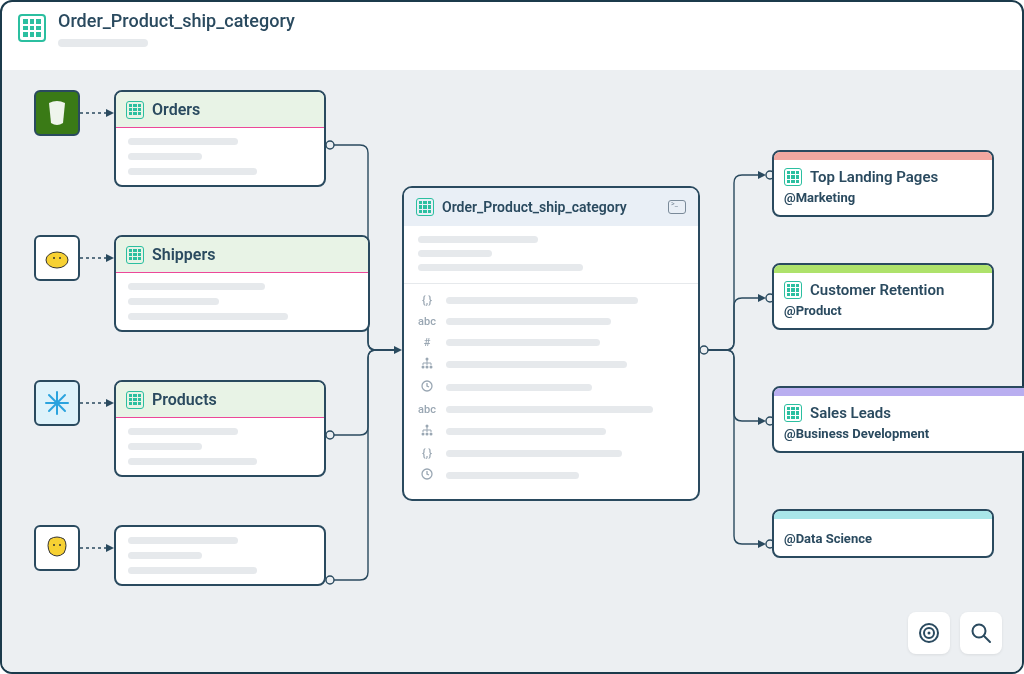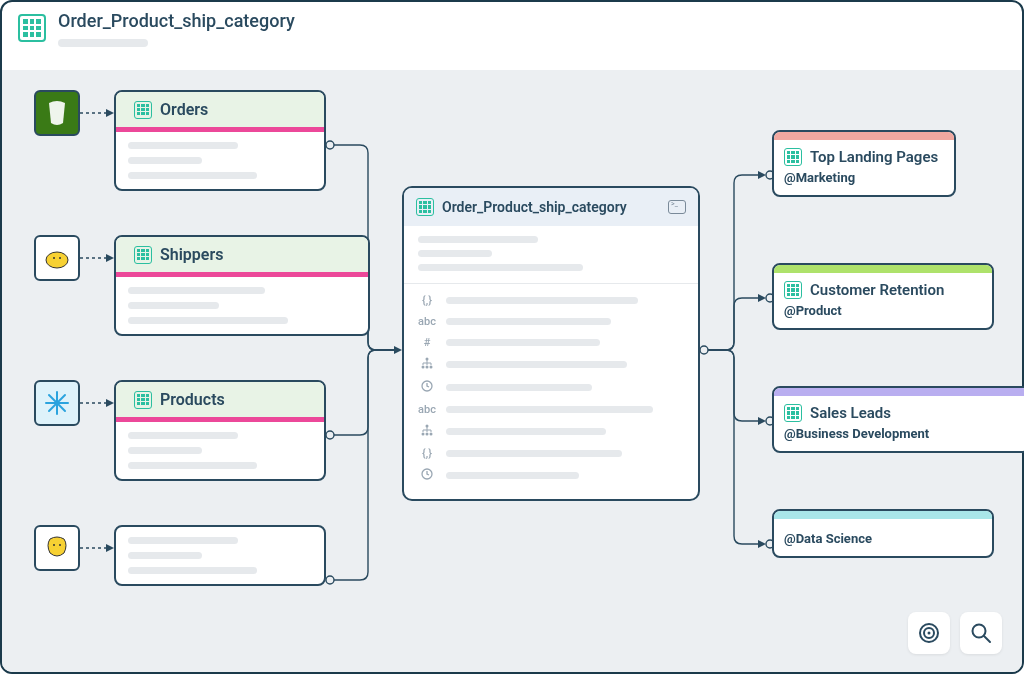--- a/index.html
+++ b/index.html
@@ -14,21 +14,21 @@
   .svg-layer { position: absolute; inset: 0; width: 100%; height: 100%; pointer-events: none; }
   .svg-layer path { stroke: #2a4a5f; stroke-width: 1.4; fill: none; }
   .port { fill: #eceff2; stroke: #2a4a5f; stroke-width: 1.4; }
 
   .source-icon { position: absolute; width: 46px; height: 46px; border: 2px solid #2a4a5f; border-radius: 6px; display: flex; align-items: center; justify-content: center; cursor: pointer; }
   .source-bucket { background: #3a7a16; }
   .source-hive { background: #fff; }
   .source-snow { background: #def2fa; }
 
   .tbl { position: absolute; background: #fff; border: 2px solid #2a4a5f; border-radius: 8px; overflow: hidden; cursor: pointer; }
-  .tbl-head { display: flex; align-items: center; gap: 8px; padding: 8px 18px; background: #e8f3e6; border-bottom: 5px solid #ec4899; }
+  .tbl-head { display: flex; align-items: center; gap: 8px; padding: 8px 10px; background: #e8f3e6; border-bottom: 1px solid #ec4899; }
   .tbl-icon { width: 18px; height: 18px; border: 1.5px solid #2bbfa0; border-radius: 3px; display: grid; grid-template: repeat(3,1fr)/repeat(3,1fr); gap: 1px; padding: 2px; flex-shrink: 0; }
   .tbl-icon div { background: #2bbfa0; }
   .tbl-title { font-size: 16px; font-weight: 600; color: #2a4a5f; white-space: nowrap; }
   .tbl-body { padding: 10px 12px; display: flex; flex-direction: column; gap: 8px; }
   .placeholder { height: 7px; border-radius: 4px; background: #e6e9ec; }
 
   .center-card { position: absolute; background: #fff; border: 2px solid #2a4a5f; border-radius: 10px; overflow: hidden; }
   .center-head { display: flex; align-items: center; gap: 8px; padding: 10px 12px; background: #e9eff6; }
   .center-title { font-size: 14px; font-weight: 600; color: #2a4a5f; white-space: nowrap; overflow: hidden; text-overflow: ellipsis; flex: 1; }
   .editor-icon { width: 18px; height: 14px; border: 1.5px solid #7a8a99; border-radius: 3px; position: relative; flex-shrink: 0; }
@@ -284,21 +284,21 @@
             <div class="field-glyph"><svg width="12" height="12" viewBox="0 0 12 12">
                 <circle cx="6" cy="6" r="5" fill="none" stroke="#9aa7b3" stroke-width="1.3"></circle>
                 <path d="M6 3 V6 L8 7" stroke="#9aa7b3" stroke-width="1.3" fill="none"></path>
               </svg></div>
             <div class="field-bar" style="width: 50%;"></div>
           </div>
         </div>
     </div>
 
     <div id="outputs">
-        <div class="out-card" style="left: 770px; top: 60px; width: 184px;">
+        <div class="out-card" style="left: 770px; top: 80px; width: 222px;">
           <div class="out-stripe" style="background: rgb(241, 168, 160);"></div>
           <div class="out-body">
             <div class="out-head">
               <div class="tbl-icon">
                 <div></div>
                 <div></div>
                 <div></div>
                 <div></div>
                 <div></div>
                 <div></div>

